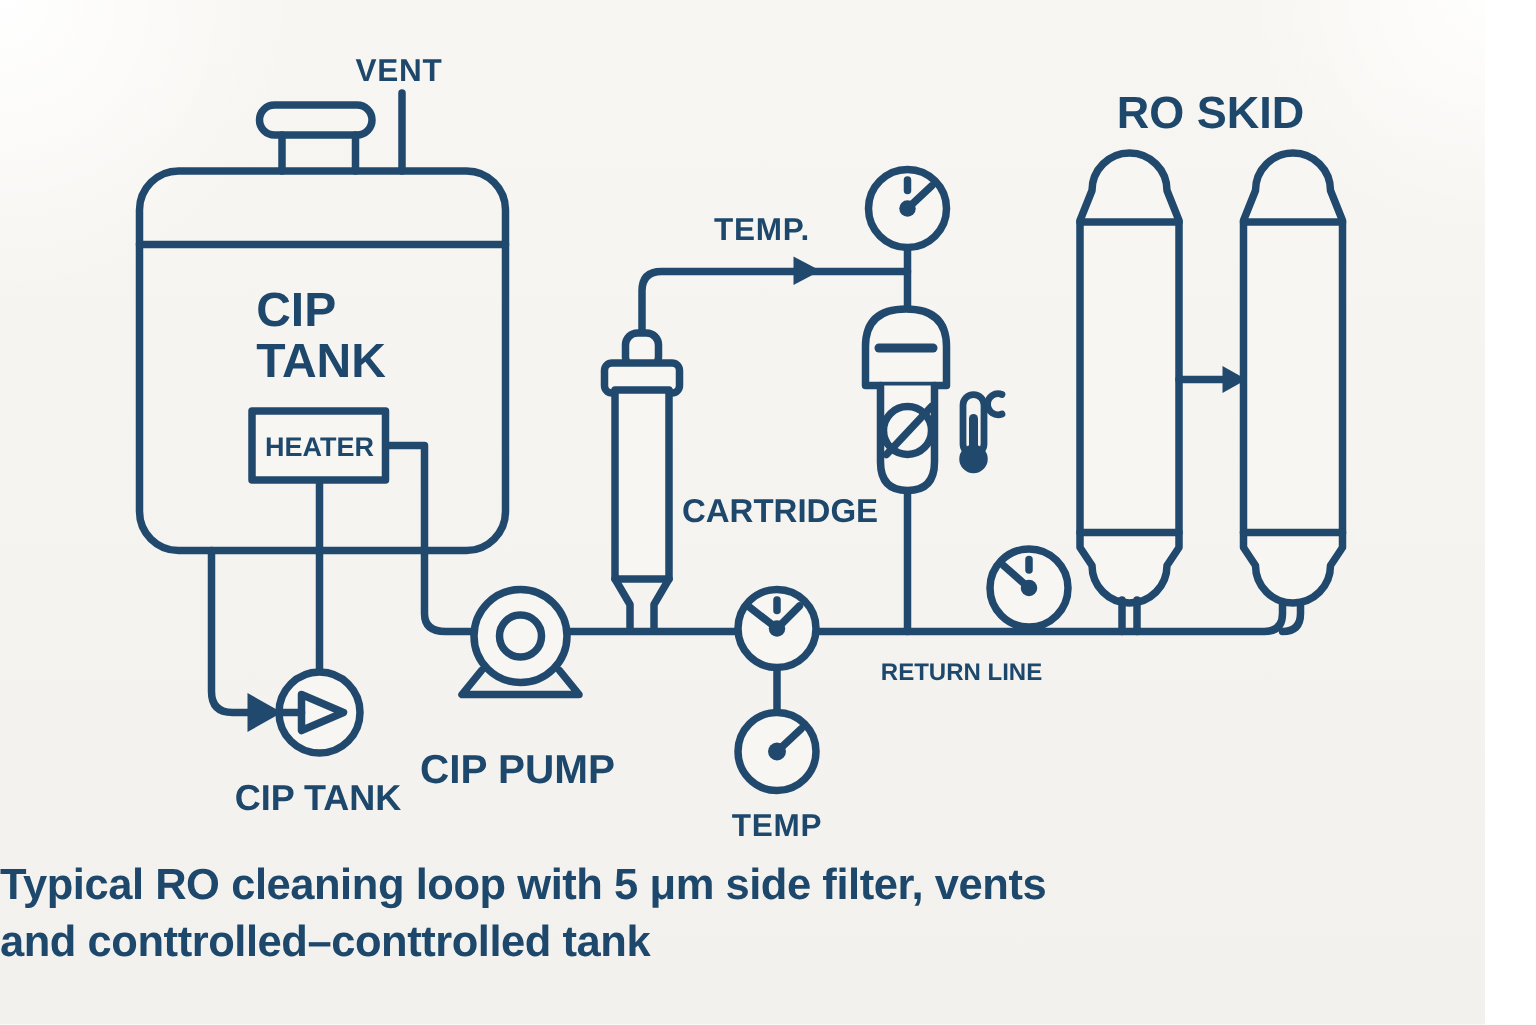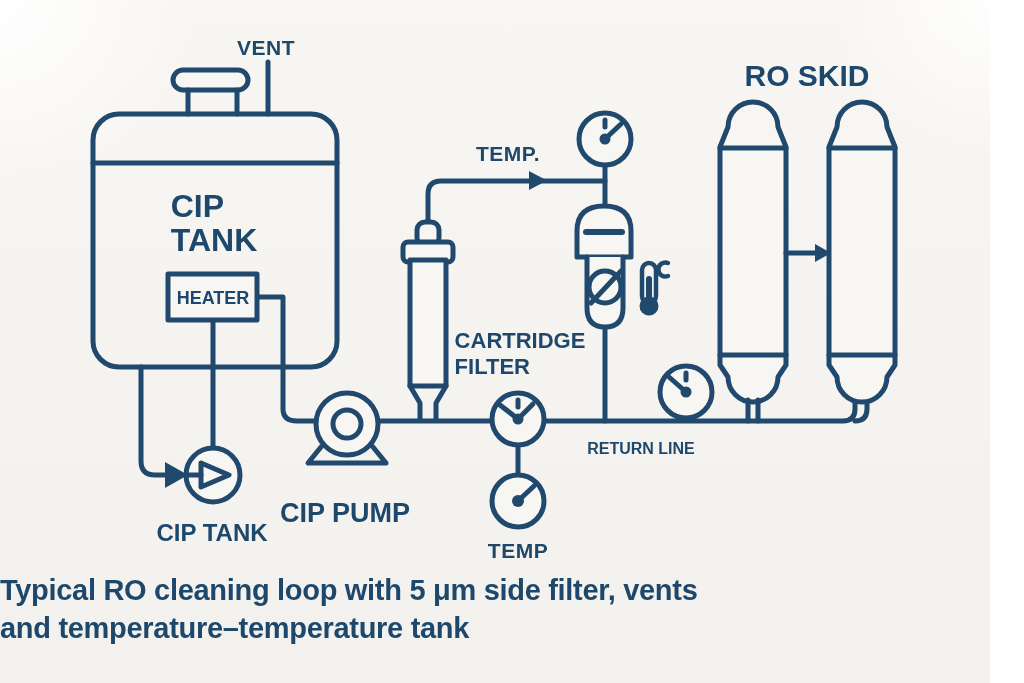--- a/index.html
+++ b/index.html
@@ -163,27 +163,26 @@
   </div>
 
   <div class="lbl" style="left:213px;top:288px;font-size:18px;letter-spacing:0;">HEATER</div>
 
   <div class="lbl" style="left:345px;top:478px;font-size:27px;letter-spacing:0;margin-top:20px;">CIP PUMP</div>
 
   <div class="lbl" style="left:212px;top:519px;font-size:24px;letter-spacing:0;">CIP TANK</div>
 
   <div class="lbl two-line" style="left:520px;top:328px;font-size:22px;line-height:26px;letter-spacing:0;">
     <div>CARTRIDGE</div>
-    <div>FILTER</div>
   </div>
 
   <div class="lbl" style="left:508px;top:142px;font-size:21px;">TEMP.</div>
 
   <div class="lbl" style="left:807px;top:59px;font-size:30px;letter-spacing:0;">RO SKID</div>
 
   <div class="lbl" style="left:641px;top:440px;font-size:16px;letter-spacing:0;">RETURN LINE</div>
 
   <div class="lbl" style="left:518px;top:539px;font-size:21px;">TEMP</div>
 
   <div class="caption" style="top:574px;">Typical RO cleaning loop with 5 μm side filter, vents</div>
-  <div class="caption" style="top:612px;">and temperature–temperature tank</div>
+  <div class="caption" style="top:612px;">and conttrolled–conttrolled tank</div>
 
 </div>
 
 </body></html>

